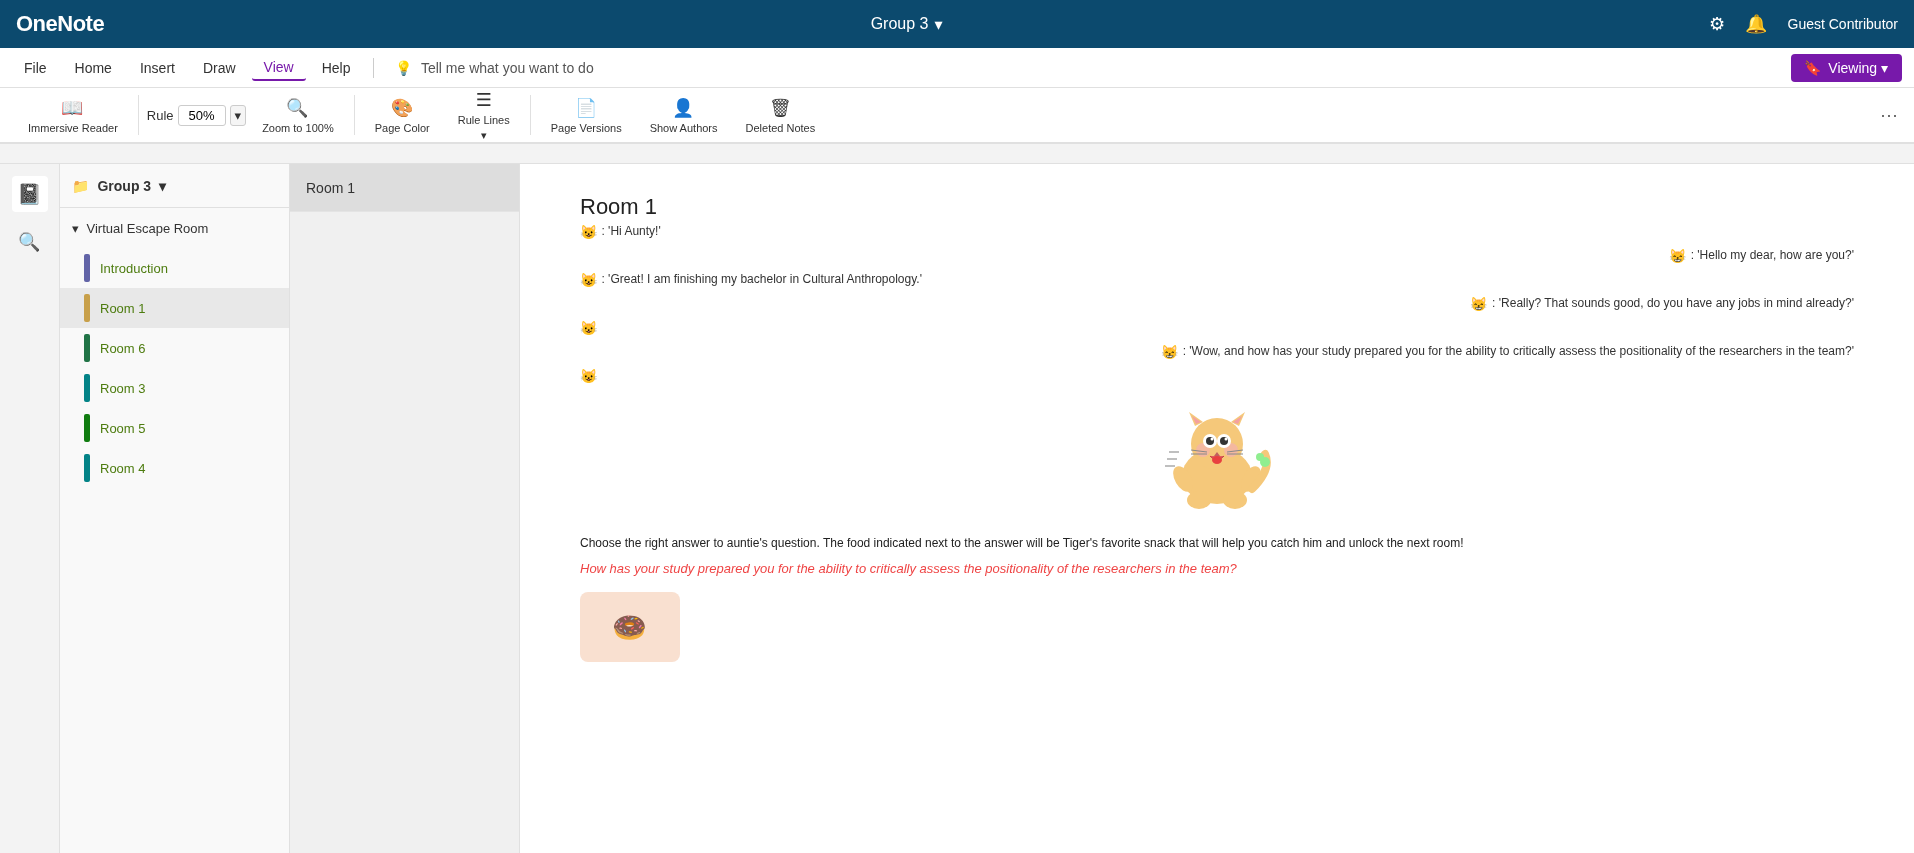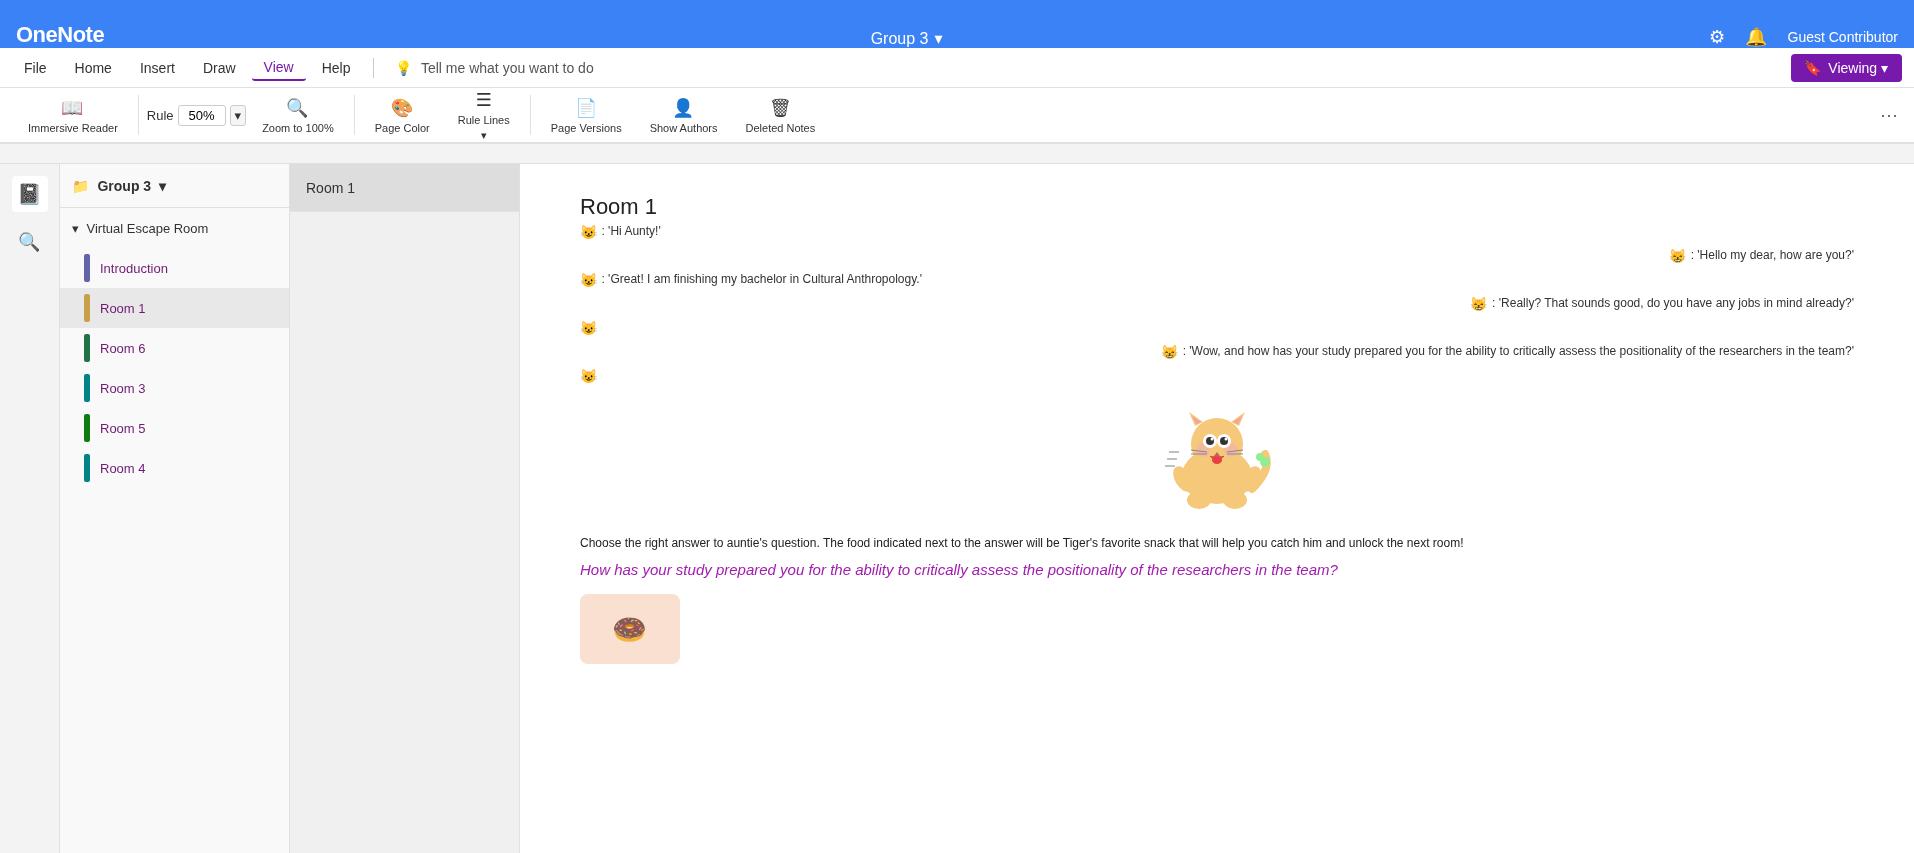--- a/index.html
+++ b/index.html
@@ -1,24 +1,24 @@
 <!DOCTYPE html>
 <html><head>
   <meta charset="utf-8">
   <style>
     * { margin: 0; padding: 0; box-sizing: border-box; }
     body { font-family: 'Segoe UI', Arial, sans-serif; background: #f3f3f3; overflow: hidden; width: 1914px; height: 853px; }
 
     
     .title-bar {
-      background: #3b82f6;
+      background: #0c4a6e;
       color: white;
       height: 48px;
       display: flex;
-      align-items: flex-end;
+      align-items: center;
       padding: 0 16px;
       gap: 4px;
     }
     .title-bar-logo {
       font-size: 22px;
       font-weight: 600;
       color: white;
       letter-spacing: -0.5px;
     }
     .title-bar-center {
@@ -227,21 +227,21 @@
       color: #333;
       cursor: pointer;
     }
     .section-item {
       height: 40px;
       display: flex;
       align-items: center;
       padding: 0 12px 0 24px;
       gap: 10px;
       font-size: 13px;
-      color: #701a75;
+      color: #4d7c0f;
       cursor: pointer;
     }
     .section-item.active { background: #e8e8e8; font-weight: 500; }
     .section-color {
       width: 6px;
       height: 28px;
       border-radius: 2px;
       flex-shrink: 0;
     }
 
@@ -297,22 +297,22 @@
     }
     .chat-line .emoji { font-size: 14px; }
     .instruction-text {
       font-size: 12px;
       color: #222;
       margin-top: 20px;
       line-height: 1.6;
     }
     .italic-text {
       font-style: italic;
-      font-size: 15px;
-      color: #a21caf;
+      font-size: 13px;
+      color: #ef4444;
       margin-top: 8px;
     }
     .donut-img-area {
       width: 100px;
       height: 70px;
       margin-top: 16px;
       background: #f9e0d0;
       border-radius: 8px;
       display: flex;
       align-items: center;

